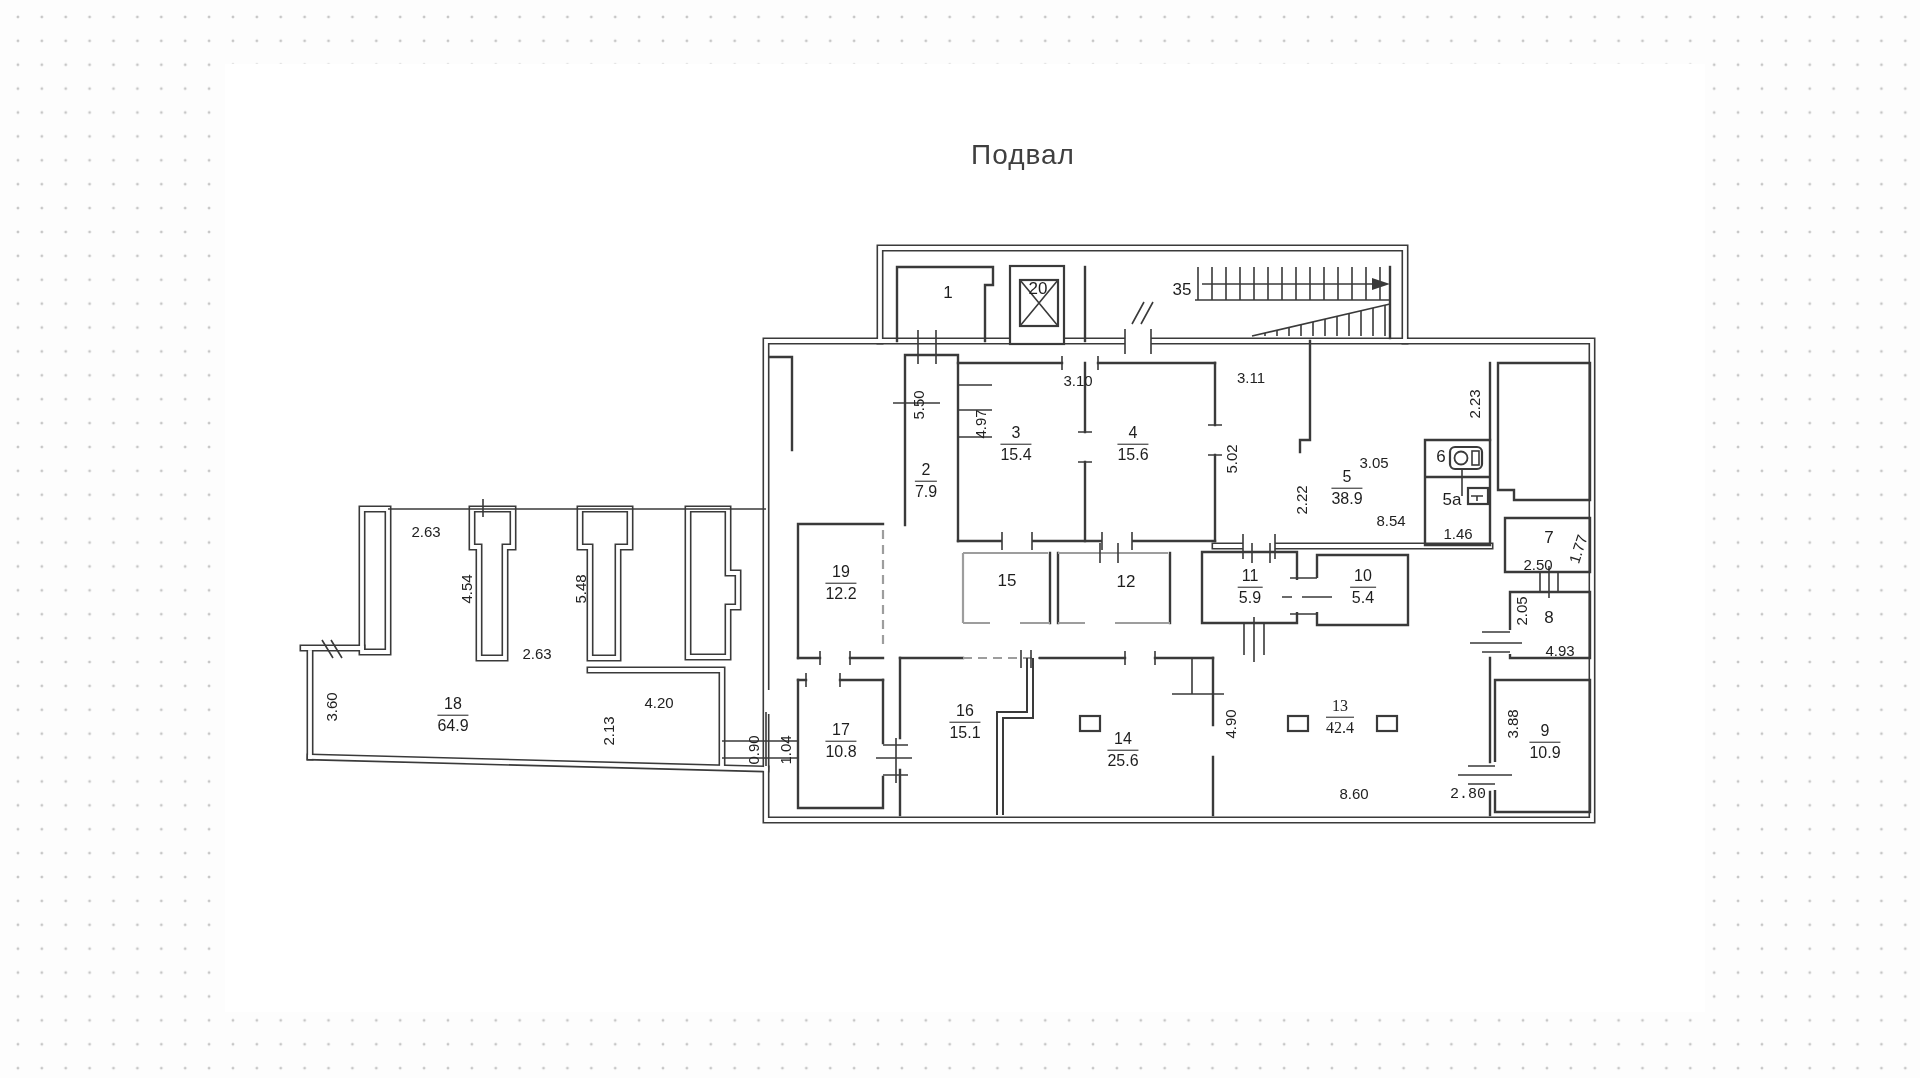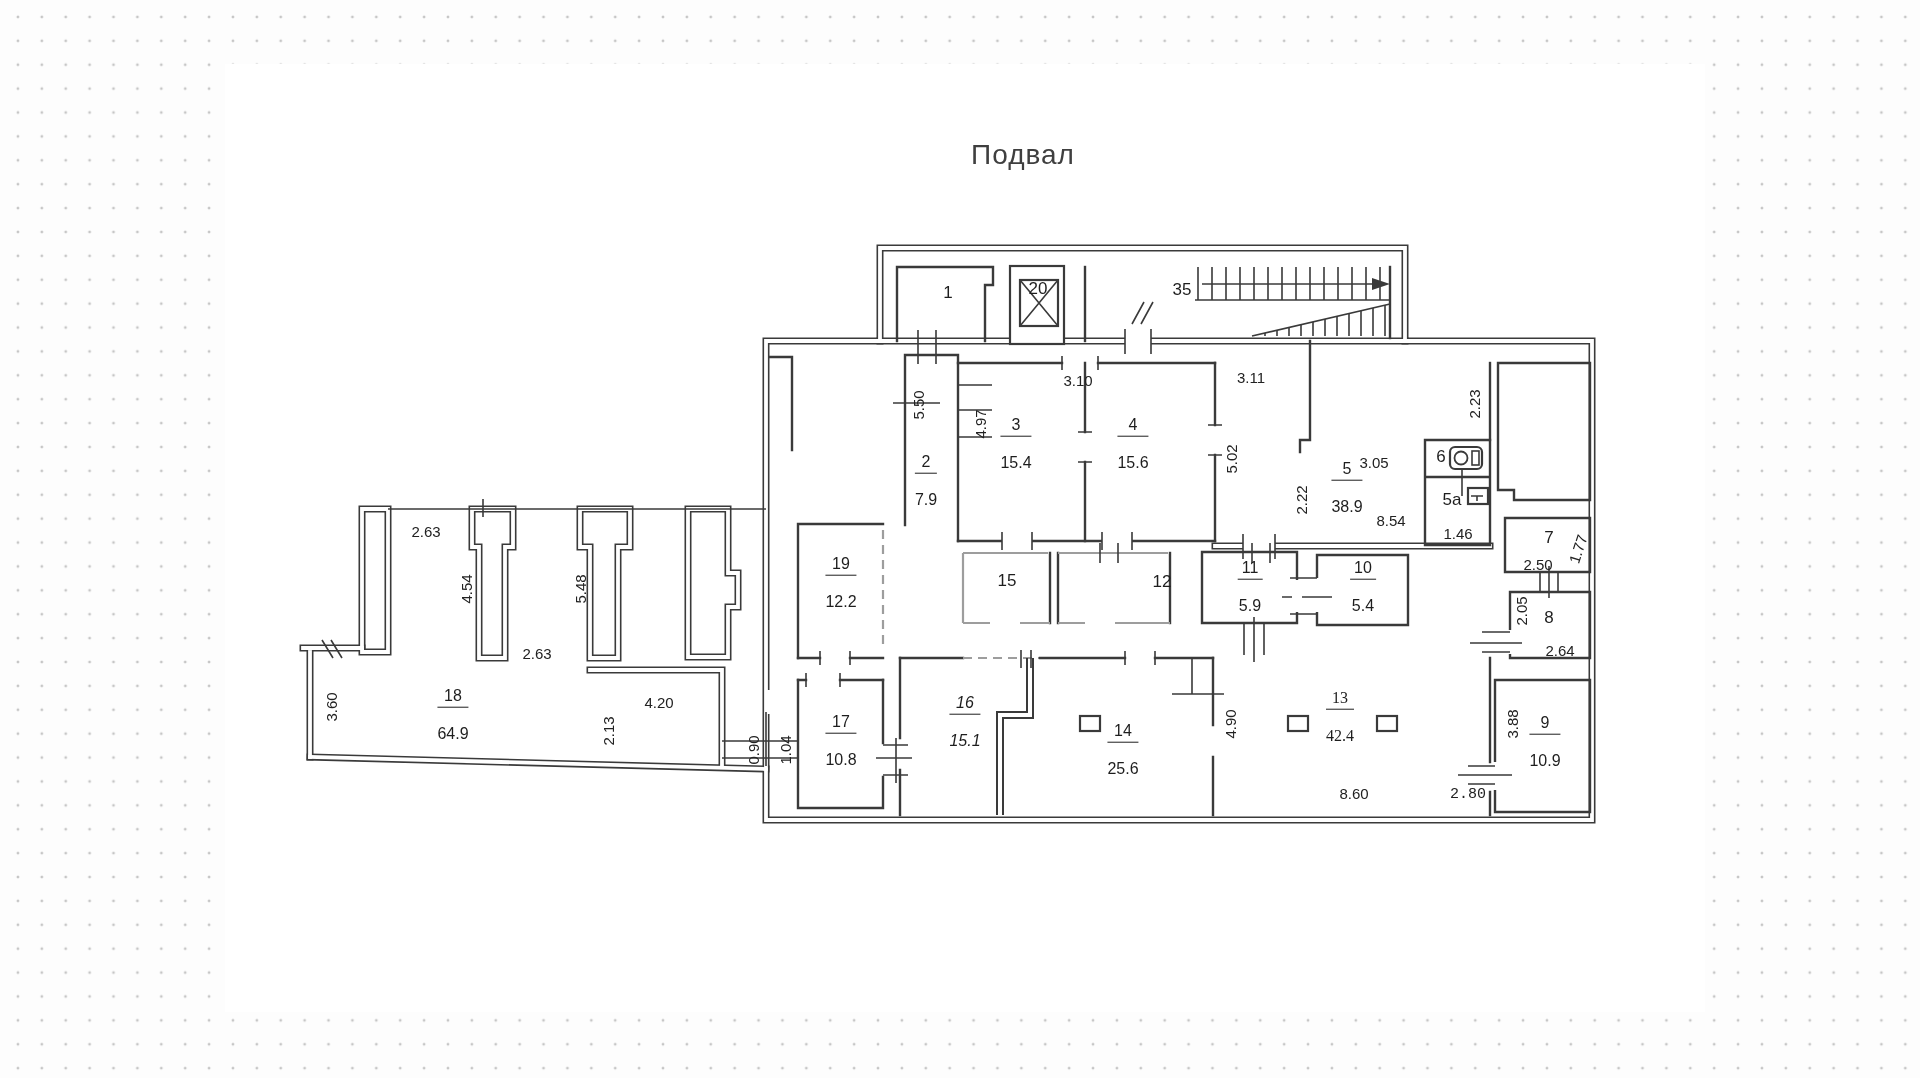--- a/index.html
+++ b/index.html
@@ -30,21 +30,21 @@
   .pt {stroke:#3a3a3a;stroke-width:1.6;fill:none;}
   .pg {stroke:#9d9d9d;stroke-width:2.2;fill:none;}
   .pgd{stroke:#9d9d9d;stroke-width:2.2;fill:none;stroke-dasharray:9 6;}
   .thin{stroke:#3a3a3a;stroke-width:1.3;fill:none;}
   .whitefill{fill:#ffffff;stroke:none;}
   .colfill{fill:#ffffff;stroke:#3a3a3a;stroke-width:2.2;}
   
   .room-label{position:absolute;transform:translate(-50%,-50%);
     color:#1e1e1e;font-size:16px;text-align:center;line-height:1.05;white-space:nowrap;}
   .room-label .num{border-bottom:1.7px solid #1e1e1e;padding:0 4px 2px;}
-  .room-label .den{padding-top:18px;}
+  .room-label .den{padding-top:2px;}
   .room-label.plain{font-size:17px;}
   .dim-label{position:absolute;transform:translate(-50%,-50%);
     color:#222;font-size:15px;white-space:nowrap;}
   .dim-label.v{transform:translate(-50%,-50%) rotate(-90deg);}
   .dim-label.d{transform:translate(-50%,-50%) rotate(-72deg);}
 </style>
 </head>
 <body>
 
 <div class="dot-layer"></div>
@@ -256,31 +256,31 @@
       <div class="den">10.9</div>
     </div>
     <div class="room-label" style="left: 1363px; top: 587px;">
       <div class="num">10</div>
       <div class="den">5.4</div>
     </div>
     <div class="room-label" style="left: 1250px; top: 587px;">
       <div class="num">11</div>
       <div class="den">5.9</div>
     </div>
-    <div class="room-label plain" style="left: 1162px; top: 582px;">12</div>
+    <div class="room-label plain" style="left: 1126px; top: 582px;">12</div>
     <div class="room-label" style="left: 1340px; top: 717px; font-family: Liberation Serif, serif;">
       <div class="num">13</div>
       <div class="den">42.4</div>
     </div>
     <div class="room-label" style="left: 1123px; top: 750px;">
       <div class="num">14</div>
       <div class="den">25.6</div>
     </div>
     <div class="room-label plain" style="left: 1007px; top: 581px;">15</div>
-    <div class="room-label" style="left: 965px; top: 722px; font-style: italic;">
+    <div class="room-label" style="left: 965px; top: 722px;">
       <div class="num">16</div>
       <div class="den">15.1</div>
     </div>
     <div class="room-label" style="left: 841px; top: 741px;">
       <div class="num">17</div>
       <div class="den">10.8</div>
     </div>
     <div class="room-label" style="left: 453px; top: 715px;">
       <div class="num">18</div>
       <div class="den">64.9</div>
@@ -295,21 +295,21 @@
     <div class="dim-label" style="left: 1251px; top: 377px;">3.11</div>
     <div class="dim-label v" style="left: 1231px; top: 459px;">5.02</div>
     <div class="dim-label v" style="left: 1301px; top: 500px;">2.22</div>
     <div class="dim-label" style="left: 1374px; top: 462px;">3.05</div>
     <div class="dim-label v" style="left: 1474px; top: 404px;">2.23</div>
     <div class="dim-label" style="left: 1391px; top: 520px;">8.54</div>
     <div class="dim-label" style="left: 1458px; top: 533px;">1.46</div>
     <div class="dim-label" style="left: 1538px; top: 564px;">2.50</div>
     <div class="dim-label d" style="left: 1578px; top: 549px;">1.77</div>
     <div class="dim-label v" style="left: 1521px; top: 611px;">2.05</div>
-    <div class="dim-label" style="left: 1560px; top: 650px;">2.64</div>
+    <div class="dim-label" style="left: 1560px; top: 650px;">4.93</div>
     <div class="dim-label v" style="left: 1512px; top: 724px;">3.88</div>
     <div class="dim-label" style="left: 1468px; top: 794px; font-family: Liberation Mono, monospace;">2.80</div>
     <div class="dim-label" style="left: 1354px; top: 793px;">8.60</div>
     <div class="dim-label v" style="left: 1230px; top: 724px;">4.90</div>
     <div class="dim-label" style="left: 426px; top: 531px;">2.63</div>
     <div class="dim-label v" style="left: 466px; top: 589px;">4.54</div>
     <div class="dim-label v" style="left: 580px; top: 589px;">5.48</div>
     <div class="dim-label" style="left: 537px; top: 653px;">2.63</div>
     <div class="dim-label" style="left: 659px; top: 702px;">4.20</div>
     <div class="dim-label v" style="left: 608px; top: 731px;">2.13</div>

